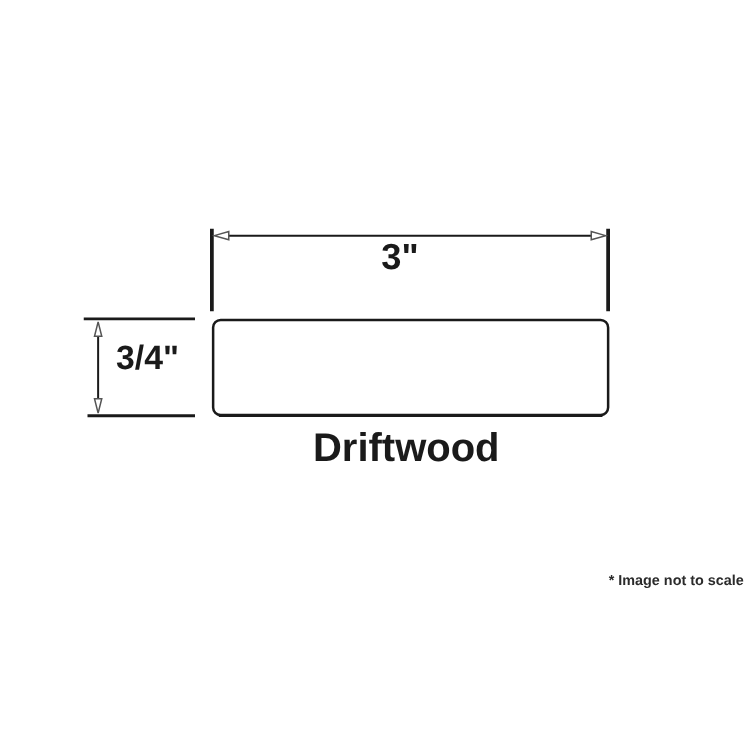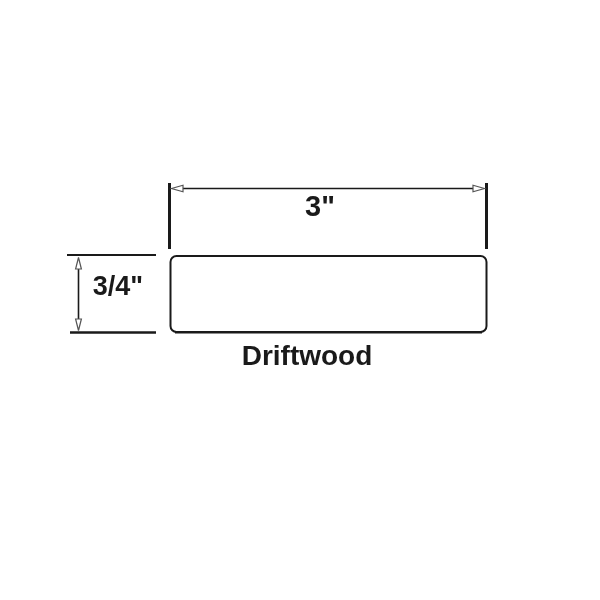--- a/index.html
+++ b/index.html
@@ -34,24 +34,24 @@
     width: 100px;
     font-size: 29px;
   }
   .label-height {
     left: 78px;
     top: 272px;
     width: 80px;
     font-size: 27px;
   }
   .label-product {
-    left: 207px;
+    left: 225px;
     top: 341px;
     width: 200px;
-    font-size: 28px;
+    font-size: 32px;
   }
   .note {
     position: absolute;
     left: 420px;
     top: 459px;
     width: 175px;
     text-align: right;
     font-size: 11.5px;
     font-weight: 700;
     color: #2b2b2b;
@@ -85,14 +85,15 @@
       <polygon points="78.5,330.5 75.6,319 81.4,319" fill="#ffffff" stroke="#555555" stroke-width="1.2"></polygon>
     </g>
   </svg>
 
   <div class="dim-label label-width">3"</div>
 
   <div class="dim-label label-height">3/4"</div>
 
   <div class="dim-label label-product">Driftwood</div>
 
+  <div class="note">* Image not to scale</div>
 
 </div>
 
 </body></html>

